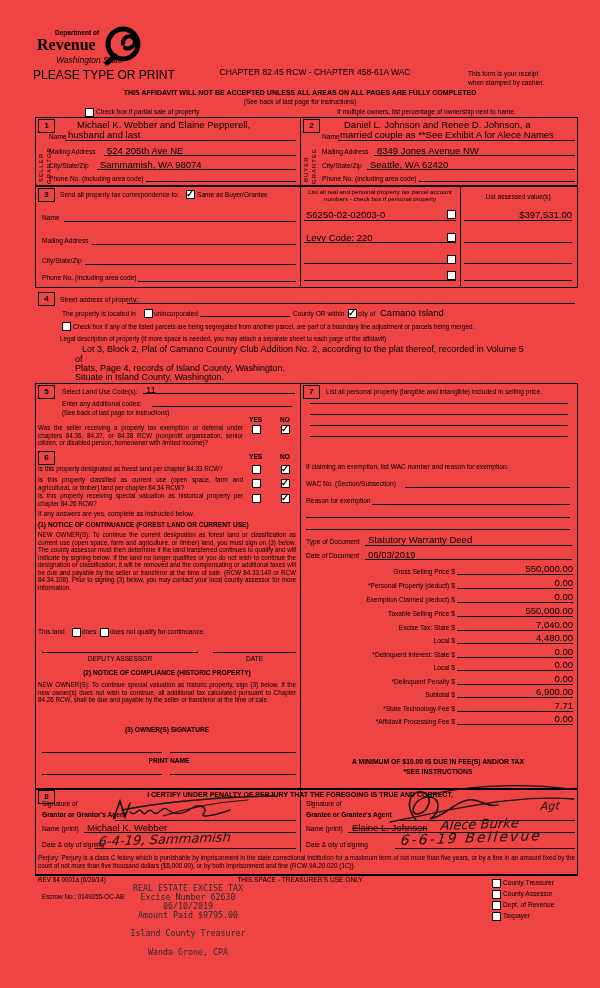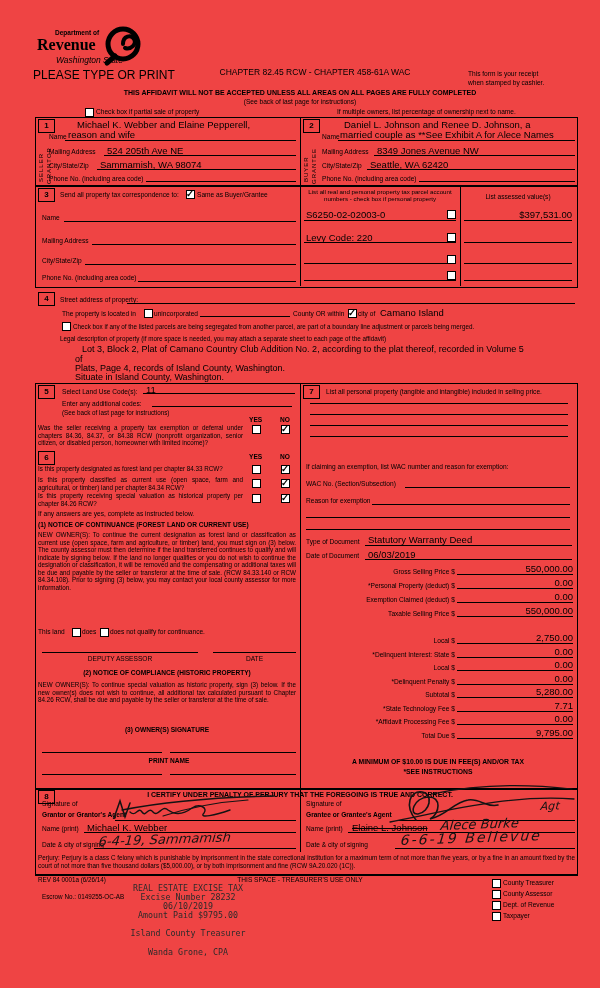--- a/index.html
+++ b/index.html
@@ -65,21 +65,21 @@
   <div class="bx" style="left:35px;top:383px;width:541px;height:405px;"></div>
   <div class="ln" style="left:300px;top:383px;width:0;height:405px;border-left:1px solid #000;border-bottom:none;"></div>
   <div class="bx" style="left:35px;top:788px;width:541px;height:85px;border-bottom:2px solid #000;"></div>
   <div class="ln" style="left:300px;top:788px;width:0;height:64px;border-left:1px solid #000;border-bottom:none;"></div>
 
   <div class="numbox" style="left:38px;top:119px;">1</div>
   <div class="vert" style="left:38px;top:140px;height:42px;">SELLER</div>
   <div class="vert" style="left:46px;top:138px;height:46px;">GRANTOR</div>
   <div class="a v" style="left:77px;top:119px;">Michael K. Webber and Elaine Pepperell,</div>
   <div class="a f65" style="left:49px;top:133px;">Name</div>
-  <div class="a v" style="left:68px;top:129px;">reason and wife</div>
+  <div class="a v" style="left:68px;top:129px;">husband and last</div>
   <div class="ln" style="left:65px;top:140px;width:231px;"></div>
   <div class="a f65" style="left:49px;top:148px;">Mailing Address</div>
   <div class="a v" style="left:107px;top:145px;">524 205th Ave NE</div>
   <div class="ln" style="left:104px;top:155px;width:192px;"></div>
   <div class="a f65" style="left:49px;top:162px;">City/State/Zip</div>
   <div class="a v" style="left:100px;top:159px;">Sammamish, WA 98074</div>
   <div class="ln" style="left:97px;top:169px;width:199px;"></div>
   <div class="a f65" style="left:49px;top:175px;">Phone No. (including area code)</div>
   <div class="ln" style="left:146px;top:181px;width:150px;"></div>
 
@@ -229,59 +229,59 @@
   <div class="taxrow" style="top:591px;">
       <span class="tl">Exemption Claimed (deduct)</span>
       <span class="td">$</span>
       <span class="tv">0.00</span>
     </div>
   <div class="taxrow" style="top:605px;">
       <span class="tl">Taxable Selling Price</span>
       <span class="td">$</span>
       <span class="tv">550,000.00</span>
     </div>
+  <div class="taxrow" style="top:619px;">
+      <span class="tl">Excise Tax:  State</span>
+      <span class="td">$</span>
+      <span class="tv">7,040.00</span>
+    </div>
   <div class="taxrow" style="top:632px;">
       <span class="tl">Local</span>
       <span class="td">$</span>
-      <span class="tv">2,750.00</span>
+      <span class="tv">4,480.00</span>
     </div>
   <div class="taxrow" style="top:646px;">
       <span class="tl">*Delinquent Interest:  State</span>
       <span class="td">$</span>
       <span class="tv">0.00</span>
     </div>
   <div class="taxrow" style="top:659px;">
       <span class="tl">Local</span>
       <span class="td">$</span>
       <span class="tv">0.00</span>
     </div>
   <div class="taxrow" style="top:673px;">
       <span class="tl">*Delinquent Penalty</span>
       <span class="td">$</span>
       <span class="tv">0.00</span>
     </div>
   <div class="taxrow" style="top:686px;">
       <span class="tl">Subtotal</span>
       <span class="td">$</span>
-      <span class="tv">5,280.00</span>
+      <span class="tv">6,900.00</span>
     </div>
   <div class="taxrow" style="top:700px;">
       <span class="tl">*State Technology Fee</span>
       <span class="td">$</span>
       <span class="tv">7.71</span>
     </div>
   <div class="taxrow" style="top:713px;">
       <span class="tl">*Affidavit Processing Fee</span>
       <span class="td">$</span>
       <span class="tv">0.00</span>
-    </div>
-  <div class="taxrow" style="top:727px;">
-      <span class="tl">Total Due</span>
-      <span class="td">$</span>
-      <span class="tv">9,795.00</span>
     </div>
 
   <div class="a b c" style="left:306px;top:758px;width:264px;font-size:6.8px;">A MINIMUM OF $10.00 IS DUE IN FEE(S) AND/OR TAX</div>
   <div class="a b c" style="left:306px;top:768px;width:264px;font-size:6.8px;">*SEE INSTRUCTIONS</div>
 
   <div class="numbox" style="left:38px;top:790px;">8</div>
   <div class="a b c" style="left:60px;top:791px;width:480px;font-size:7px;">I CERTIFY UNDER PENALTY OF PERJURY THAT THE FOREGOING IS TRUE AND CORRECT.</div>
   <div class="a f65" style="left:42px;top:800px;">Signature of</div>
   <div class="a b f65" style="left:42px;top:811px;">Grantor or Grantor's Agent</div>
   <div class="ln" style="left:115px;top:820px;width:181px;"></div>
@@ -314,21 +314,21 @@
   <div class="a f65" style="left:306px;top:841px;">Date &amp; city of signing</div>
   <div class="a hand" style="left:400px;top:832px;font-size:14px;letter-spacing:2px;">6-6-19   Bellevue</div>
   <div class="ln" style="left:395px;top:848px;width:180px;"></div>
 
   <div class="a f6 just" style="left:38px;top:854px;width:537px;">Perjury:  Perjury is a class C felony which is punishable by imprisonment in the state correctional institution for a maximum term of not more than five years, or by a fine in an amount fixed by the court of not more than five thousand dollars ($5,000.00), or by both imprisonment and fine (RCW 9A.20.020 (1C)).</div>
 
   <div class="a f6" style="left:38px;top:876px;">REV 84 0001a (6/26/14)</div>
   <div class="a c f65" style="left:150px;top:876px;width:300px;">THIS SPACE - TREASURER'S USE ONLY</div>
   <div class="a f6" style="left:42px;top:893px;">Escrow No.:  0149255-OC-AB</div>
   <div class="a c stamp" style="left:88px;top:884px;width:200px;">REAL ESTATE EXCISE TAX</div>
-  <div class="a c stamp" style="left:88px;top:893px;width:200px;">Excise Number 28232</div>
+  <div class="a c stamp" style="left:88px;top:893px;width:200px;">Excise Number 62630</div>
   <div class="a c stamp" style="left:88px;top:902px;width:200px;">06/10/2019</div>
   <div class="a c stamp" style="left:88px;top:911px;width:200px;">Amount Paid $9795.00</div>
   <div class="a c stamp" style="left:88px;top:948px;width:200px;">Wanda Grone, CPA</div>
   <div class="a c stamp" style="left:88px;top:929px;width:200px;">Island County Treasurer</div>
 
   <div class="cb" style="left:492px;top:879px;"></div>
   <div class="a f65" style="left:503px;top:879px;">County Treasurer</div>
   <div class="cb" style="left:492px;top:890px;"></div>
   <div class="a f65" style="left:503px;top:890px;">County Assessor</div>
   <div class="cb" style="left:492px;top:901px;"></div>

